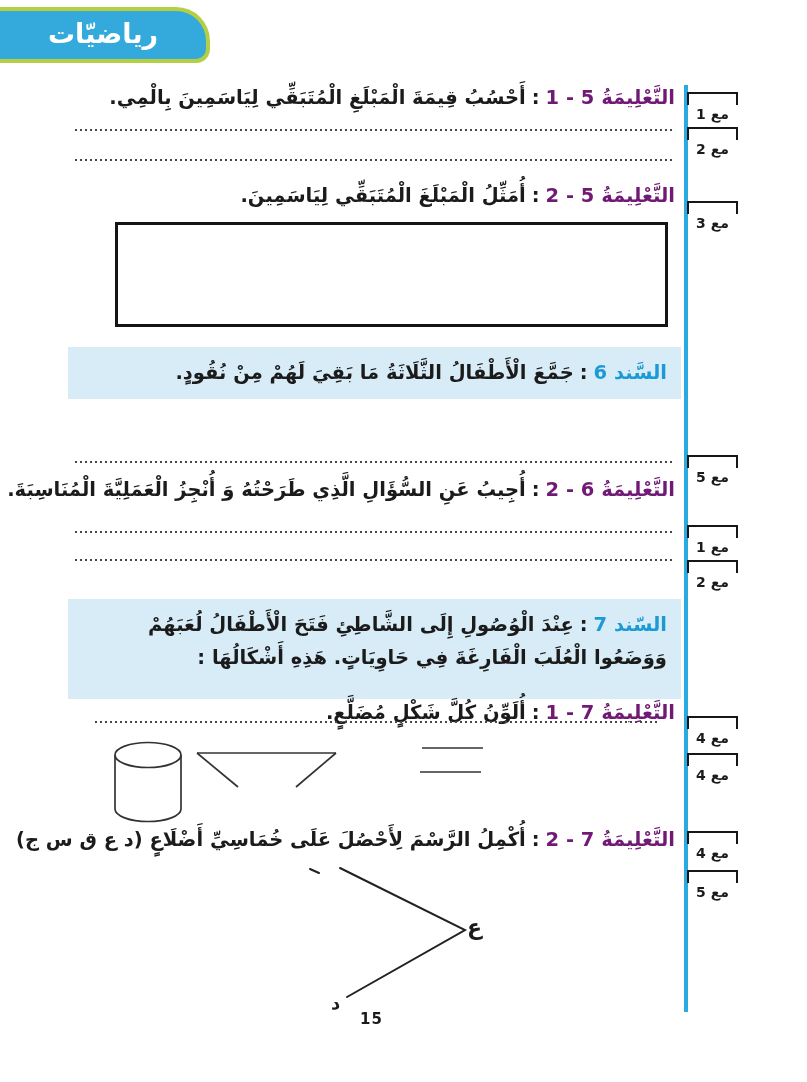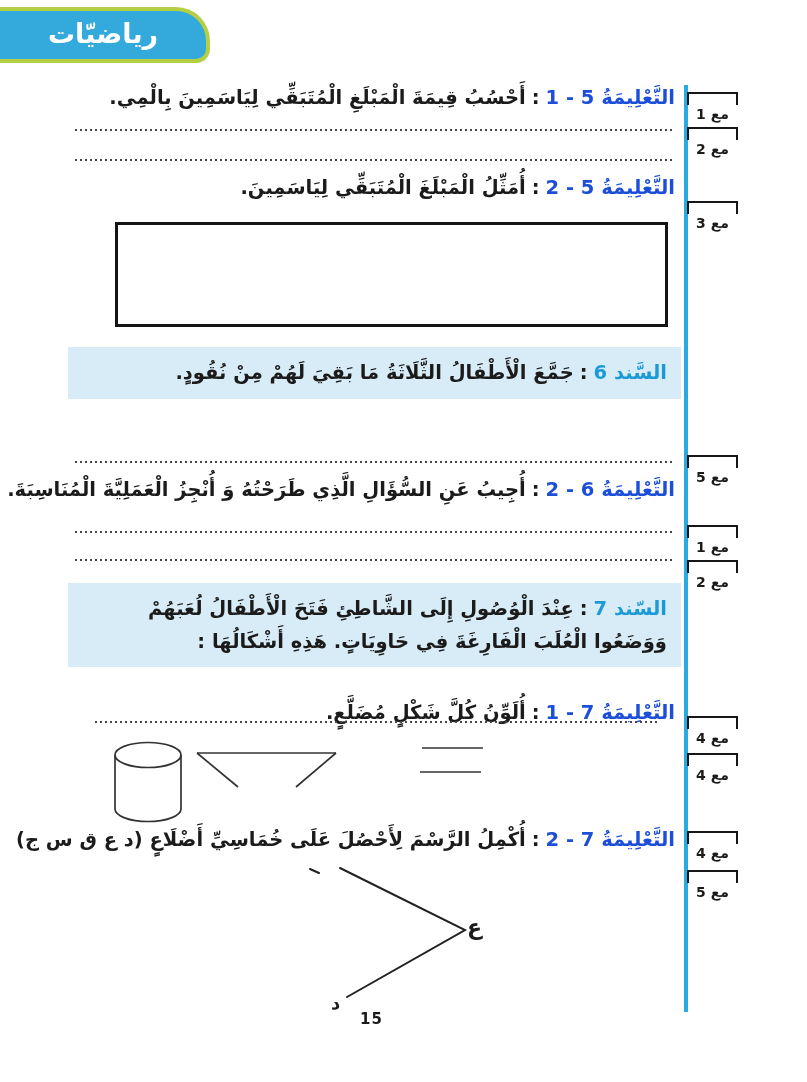--- a/index.html
+++ b/index.html
@@ -16,21 +16,21 @@
   }
   .badge span{color:#ffffff;font-size:27px;font-weight:bold;direction:rtl;padding-bottom:4px;}
   
   .blue-rule{position:absolute;left:684px;top:85px;width:4px;height:927px;background:#29abe2;}
   
   .marker{position:absolute;right:69px;width:51px;}
   .marker .bracket{height:11px;border-top:2.5px solid #161616;border-left:2.5px solid #161616;border-right:2.5px solid #161616;}
   .marker .mlabel{direction:rtl;text-align:center;font-size:14px;font-weight:bold;margin-top:1px;white-space:nowrap;}
   
   .line{position:absolute;right:132px;direction:rtl;font-size:19.5px;font-weight:bold;white-space:nowrap;}
-  .line .lbl{color:#1d4ed8;}
+  .line .lbl{color:#701a75;}
   .line .sep{margin:0 6px;color:#1b1b1b;}
   
   .dots{position:absolute;height:2px;
     background-image:repeating-linear-gradient(90deg,#474747 0 1.6px,transparent 1.6px 5px);}
   
   .band{position:absolute;left:68px;width:613px;background:#d8ecf7;direction:rtl;
     box-sizing:border-box;padding:9px 14px 6px 10px;font-size:19.5px;font-weight:bold;line-height:33px;}
   .band .lbl{color:#1c9ad6;}
   .band .sep{margin:0 6px;color:#1b1b1b;}
   
@@ -51,38 +51,38 @@
   <div class="badge">
     <span>رياضيّات</span>
   </div>
 
   <div class="line" style="top:86px">
     <span class="lbl">التَّعْلِيمَةُ 5 - 1</span><span class="sep">:</span><span>أَحْسُبُ قِيمَةَ الْمَبْلَغِ الْمُتَبَقِّي لِيَاسَمِينَ بِالْمِي.</span>
   </div>
   <div class="dots" style="left:75px;top:129px;width:597px"></div>
   <div class="dots" style="left:75px;top:159px;width:597px"></div>
 
-  <div class="line" style="top:176px">
+  <div class="line" style="top:184px">
     <span class="lbl">التَّعْلِيمَةُ 5 - 2</span><span class="sep">:</span><span>أُمَثِّلُ الْمَبْلَغَ الْمُتَبَقِّي لِيَاسَمِينَ.</span>
   </div>
   <div class="answer-box"></div>
 
   <div class="band" style="top:347px;height:52px">
     <span class="lbl">السَّند 6</span><span class="sep">:</span><span>جَمَّعَ الْأَطْفَالُ الثَّلَاثَةُ مَا بَقِيَ لَهُمْ مِنْ نُقُودٍ.</span>
   </div>
 
   <div class="dots" style="left:75px;top:461px;width:597px"></div>
 
   <div class="line" style="top:478px">
     <span class="lbl">التَّعْلِيمَةُ 6 - 2</span><span class="sep">:</span><span>أُجِيبُ عَنِ السُّؤَالِ الَّذِي طَرَحْتُهُ وَ أُنْجِزُ الْعَمَلِيَّةَ الْمُنَاسِبَةَ.</span>
   </div>
   <div class="dots" style="left:75px;top:531px;width:597px"></div>
   <div class="dots" style="left:75px;top:559px;width:597px"></div>
 
-  <div class="band" style="top:583px;height:84px">
+  <div class="band" style="top:599px;height:100px">
     <span class="lbl">السّند 7</span><span class="sep">:</span><span>عِنْدَ الْوُصُولِ إِلَى الشَّاطِئِ فَتَحَ الْأَطْفَالُ لُعَبَهُمْ وَوَضَعُوا الْعُلَبَ الْفَارِغَةَ فِي حَاوِيَاتٍ. هَذِهِ أَشْكَالُهَا :</span>
   </div>
 
   <div class="line" style="top:701px">
     <span class="lbl">التَّعْلِيمَةُ 7 - 1</span><span class="sep">:</span><span>أُلَوِّنُ كُلَّ شَكْلٍ مُضَلَّعٍ.</span>
   </div>
   <div class="dots" style="left:95px;top:721px;width:565px"></div>
 
   <svg style="left:112px;top:741px" width="72" height="82" viewBox="0 0 72 82">
     <ellipse class="shape-stroke" cx="36" cy="14" rx="33" ry="12.5"></ellipse>

